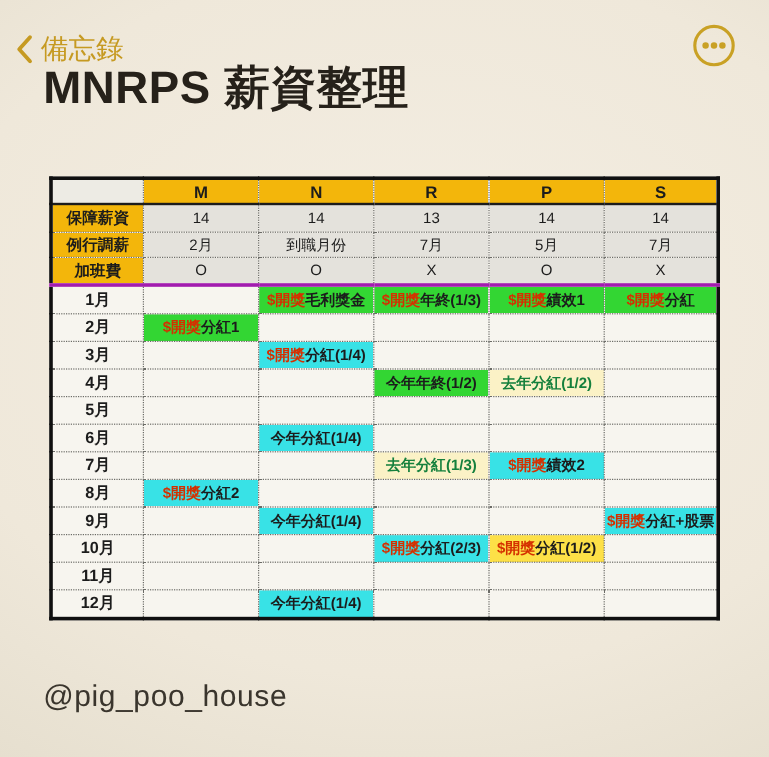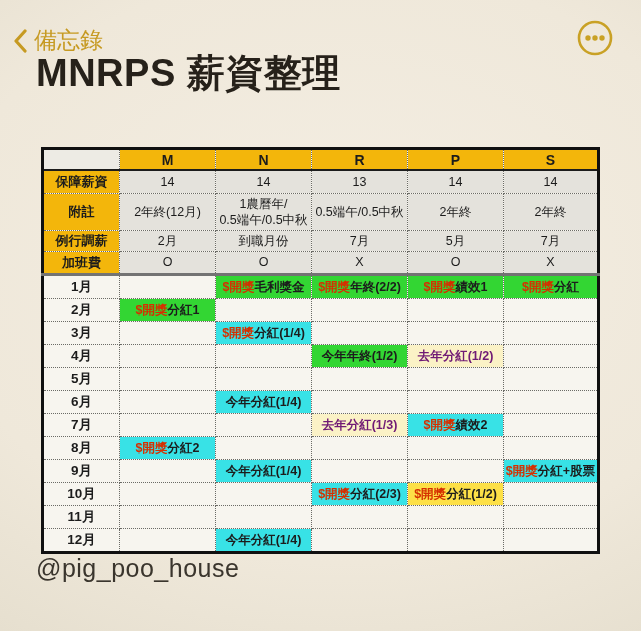--- a/index.html
+++ b/index.html
@@ -23,30 +23,30 @@
     background:#f7f5ef;border:3px solid #101010;}
   td,th{border:1px dotted #6b6b66;padding:0 1px;text-align:center;vertical-align:middle;
     overflow:hidden;color:#1c1c1c;}
   thead th{background:#f3b60b;font-size:14px;font-weight:700;height:19px;border-bottom:2px solid #1c1c1c;}
   thead th.corner{background:#edebe4;}
   tr.info th{background:#f3b60b;font-size:13px;font-weight:700;}
   tr.info td{background:#e4e2dc;font-size:12.5px;font-weight:400;white-space:pre-line;line-height:1.3;}
   tr.rh1 td,tr.rh1 th{height:22px;}
   tr.rh2 td,tr.rh2 th{height:36px;}
   tr.rh3 td,tr.rh3 th{height:20px;}
-  tr.rh4 td,tr.rh4 th{height:21px;border-bottom:3px solid #737373;}
+  tr.rh4 td,tr.rh4 th{height:21px;border-bottom:3px solid #a21caf;}
   tr.month th{background:#f7f5ef;font-size:13.5px;font-weight:700;}
   tr.month td{font-size:12.5px;font-weight:700;height:22px;white-space:nowrap;}
   td[data-bg="green"]{background:#33d633;}
   td[data-bg="cyan"]{background:#38e2e6;text-align:center;}
-  td[data-bg="cream"]{background:#fbf2c6;color:#701a75;font-weight:600;}
+  td[data-bg="cream"]{background:#fbf2c6;color:#15803d;font-weight:600;}
   td[data-bg="yellow"]{background:#fde047;}
   .rp{color:#d53000;}
   
-  .footer{position:absolute;left:36px;top:554px;font-size:25px;color:#3a352d;letter-spacing:.5px;}
+  .footer{position:absolute;left:36px;top:566px;font-size:25px;color:#3a352d;letter-spacing:.5px;}
 </style>
 </head>
 <body>
 
 <div class="screen">
 
   <div class="nav-back">
     <span>
       <svg width="14" height="24" viewBox="0 0 14 24">
           <polyline points="12,2 3,12 12,22" fill="none" stroke="#c69a22" stroke-width="3.2" stroke-linecap="round" stroke-linejoin="round"></polyline>
@@ -89,29 +89,20 @@
     </thead>
     <tbody>
       <tr class="info rh1">
         <th>保障薪資</th>
         <td>14</td>
         <td>14</td>
         <td>13</td>
         <td>14</td>
         <td>14</td>
       </tr>
-      <tr class="info rh2">
-        <th>附註</th>
-        <td>2年終(12月)</td>
-        <td>1農曆年/
-0.5端午/0.5中秋</td>
-        <td>0.5端午/0.5中秋</td>
-        <td>2年終</td>
-        <td>2年終</td>
-      </tr>
       <tr class="info rh3">
         <th>例行調薪</th>
         <td>2月</td>
         <td>到職月份</td>
         <td>7月</td>
         <td>5月</td>
         <td>7月</td>
       </tr>
       <tr class="info rh4">
         <th>加班費</th>
@@ -119,21 +110,21 @@
         <td>O</td>
         <td>X</td>
         <td>O</td>
         <td>X</td>
       </tr>
 
       <tr class="month">
         <th>1月</th>
         <td><span class="rp"></span><span></span></td>
         <td data-bg="green"><span class="rp">$開獎</span><span>毛利獎金</span></td>
-        <td data-bg="green"><span class="rp">$開獎</span><span>年終(2/2)</span></td>
+        <td data-bg="green"><span class="rp">$開獎</span><span>年終(1/3)</span></td>
         <td data-bg="green"><span class="rp">$開獎</span><span>績效1</span></td>
         <td data-bg="green"><span class="rp">$開獎</span><span>分紅</span></td>
       </tr>
       <tr class="month">
         <th>2月</th>
         <td data-bg="green"><span class="rp">$開獎</span><span>分紅1</span></td>
         <td><span class="rp"></span><span></span></td>
         <td><span class="rp"></span><span></span></td>
         <td><span class="rp"></span><span></span></td>
         <td><span class="rp"></span><span></span></td>

